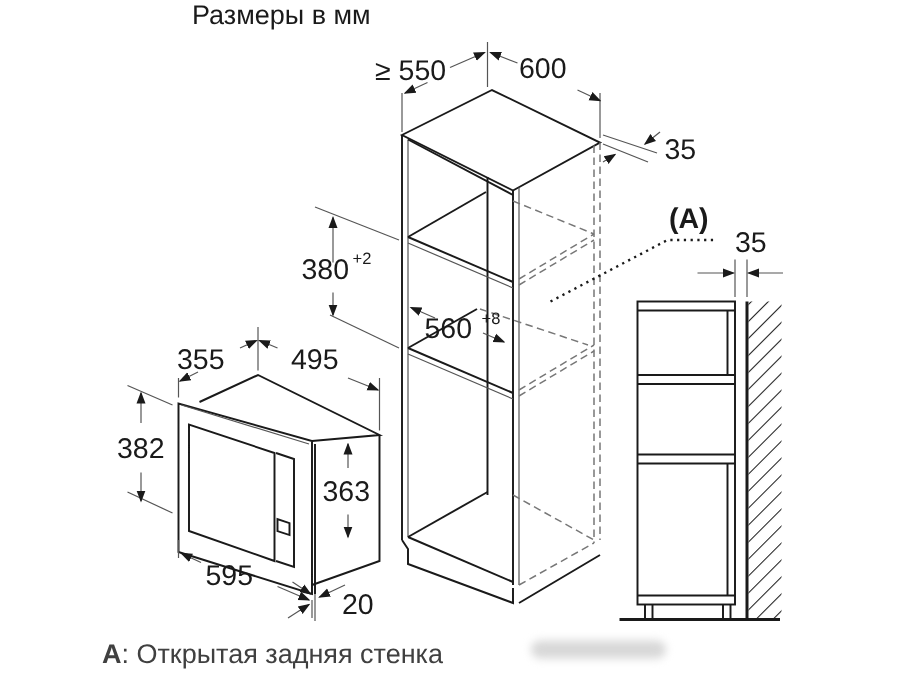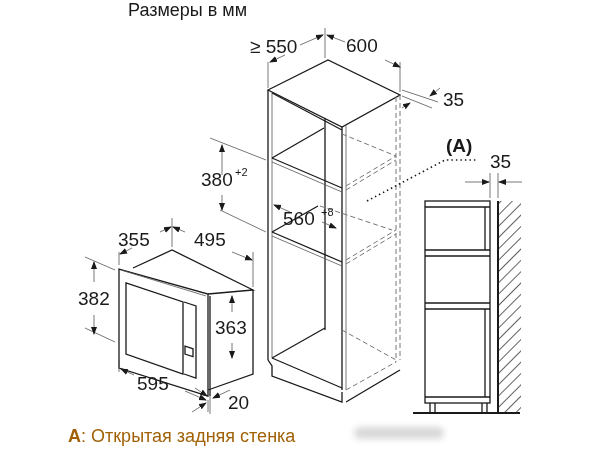--- a/index.html
+++ b/index.html
@@ -1,18 +1,18 @@
 <!DOCTYPE html>
 <html><head>
   <meta charset="utf-8">
   <style>
     html, body { margin: 0; padding: 0; background: #ffffff; }
     body { width: 600px; height: 450px; overflow: hidden; position: relative; font-family: "Liberation Sans", sans-serif; }
     .title { position: absolute; left: 80px; top: 0px; font-size: 18px; color: #1a1a1a; margin-left: 48px; }
-    .footnote { position: absolute; left: 68px; top: 426px; font-size: 18px; color: #a16207; }
+    .footnote { position: absolute; left: 68px; top: 426px; font-size: 18px; color: #404040; }
     .footnote b { font-weight: bold; }
     .blur-bar { position: absolute; left: 354px; top: 427px; width: 90px; height: 12px; background: #d8d8d8; filter: blur(3px); border-radius: 6px; }
     svg { position: absolute; left: 0; top: 0; }
     .dim { font-family: "Liberation Sans", sans-serif; font-size: 19px; fill: #1a1a1a; }
     .sup { font-family: "Liberation Sans", sans-serif; font-size: 11px; fill: #1a1a1a; }
     .ln { stroke: #1a1a1a; stroke-width: 1.3; fill: none; }
     .thin { stroke: #555; stroke-width: 0.8; fill: none; }
     .dash { stroke: #777; stroke-width: 1; fill: none; stroke-dasharray: 5 3; }
     .dot { stroke: #1a1a1a; stroke-width: 1.6; fill: none; stroke-dasharray: 1.5 3; }
     .arr { fill: #1a1a1a; }

